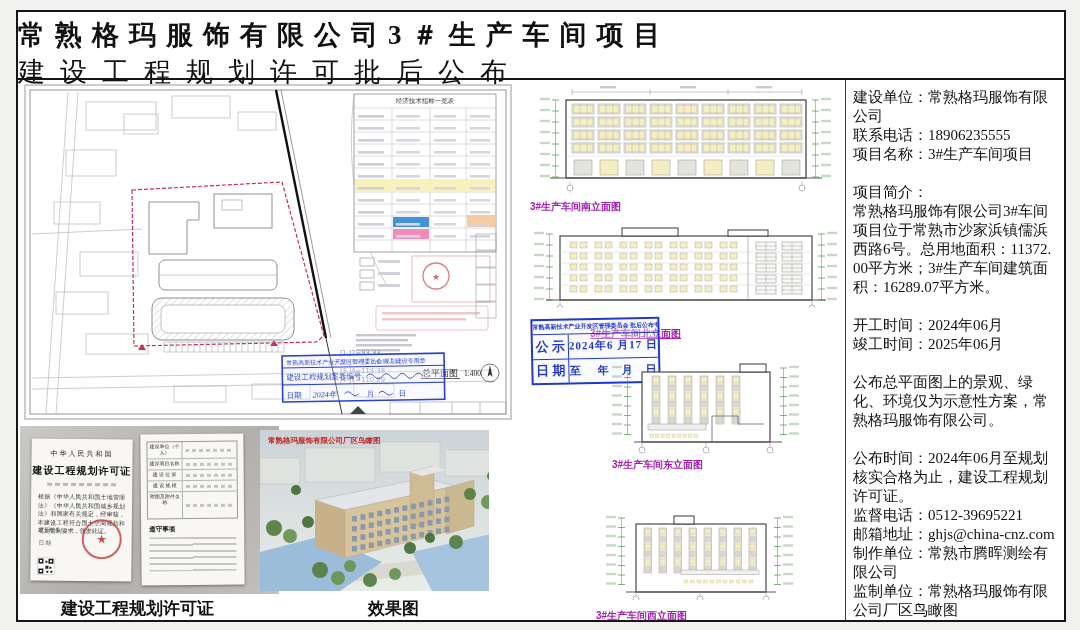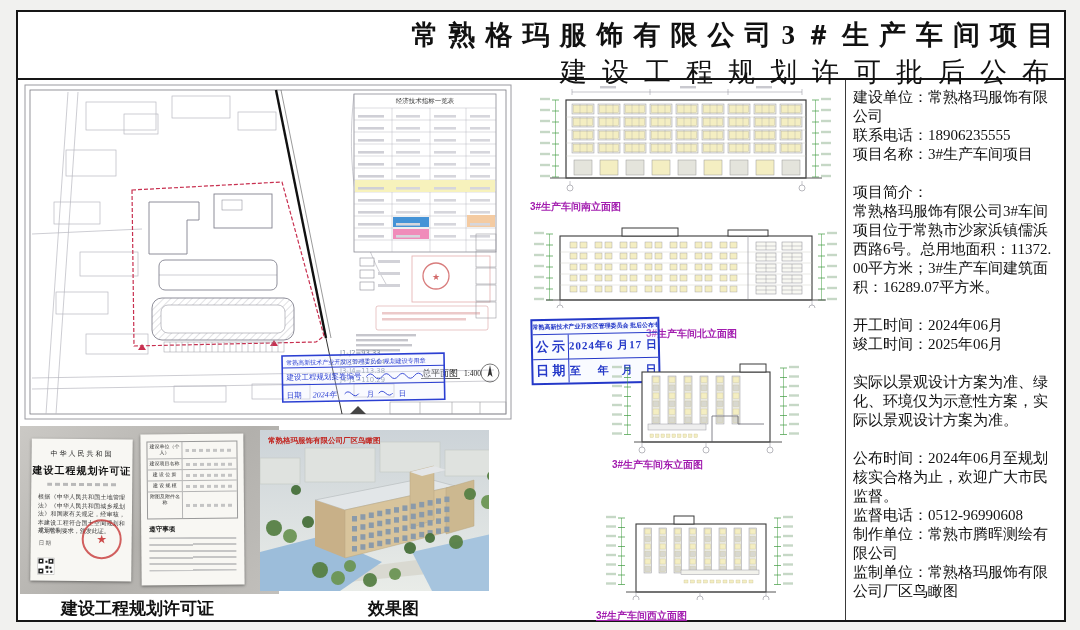--- a/index.html
+++ b/index.html
@@ -1,21 +1,21 @@
 <!DOCTYPE html>
 <html><head>
 <meta charset="utf-8">
 <style>
   html,body{margin:0;padding:0;}
   body{width:1080px;height:630px;background:#f1f1ef;font-family:"Liberation Serif","DejaVu Serif",serif;overflow:hidden;}
   #stage{position:relative;width:1080px;height:630px;}
   .poster{position:absolute;left:16px;top:10px;width:1046px;height:608px;background:#fff;border:2px solid #161616;}
 
   
-  .title-block{position:absolute;left:0;top:0;width:100%;height:66px;border-bottom:2px solid #161616;text-align:right;}
+  .title-block{position:absolute;left:0;top:0;width:100%;height:66px;border-bottom:2px solid #161616;text-align:left;}
   .title-l1{margin:5px 0 0 0;font-size:27px;font-weight:bold;letter-spacing:10px;color:#111;}
   .title-l2{margin:1px 0 0 0;font-size:27px;font-weight:normal;letter-spacing:15px;color:#111;}
 
   
   .siteplan{position:absolute;left:6px;top:72px;width:488px;height:336px;}
 
   
   .elv{position:absolute;}
   .elv-cap{font-family:"Liberation Sans","DejaVu Sans",sans-serif;font-weight:bold;font-size:10px;color:#a21caf;text-align:left;}
 
@@ -635,21 +635,21 @@
           </g>
         <line x1="16" y1="88" x2="296" y2="88" stroke="#555" stroke-width="1"></line>
         <g id="g-north-axes">
             <circle cx="30" cy="96" r="3" fill="none" stroke="#8a8a94" stroke-width="0.6"></circle>
             <line x1="30" y1="89" x2="30" y2="93" stroke="#8a8a94" stroke-width="0.5"></line>
             <circle cx="282" cy="96" r="3" fill="none" stroke="#8a8a94" stroke-width="0.6"></circle>
             <line x1="282" y1="89" x2="282" y2="93" stroke="#8a8a94" stroke-width="0.5"></line>
           </g>
       </svg>
     </div>
-    <div class="elv-cap" style="position:absolute;left:628px;top:315px;width:240px;">3#生产车间北立面图</div>
+    <div class="elv-cap" style="position:absolute;left:572px;top:315px;width:240px;text-decoration:underline;">3#生产车间北立面图</div>
 
     <div class="notice-stamp">
       <div class="ns-head">常熟高新技术产业开发区管理委员会 批后公布专用章</div>
       <div class="ns-grid">
         <div class="ns-cell ns-c1">公 示</div>
         <div class="ns-cell ns-c2">2024年6 月17 日</div>
         <div class="ns-cell ns-c1">日 期</div>
         <div class="ns-cell ns-c2">至　 年　月　日</div>
       </div>
     </div>
@@ -879,21 +879,21 @@
         <line x1="30" y1="88" x2="180" y2="88" stroke="#555" stroke-width="1"></line>
         <g id="g-west-axes">
             <circle cx="40" cy="95" r="3" fill="none" stroke="#8a8a94" stroke-width="0.6"></circle>
             <line x1="40" y1="88" x2="40" y2="92" stroke="#8a8a94" stroke-width="0.5"></line>
             <circle cx="104" cy="95" r="3" fill="none" stroke="#8a8a94" stroke-width="0.6"></circle>
             <line x1="104" y1="88" x2="104" y2="92" stroke="#8a8a94" stroke-width="0.5"></line>
             <circle cx="170" cy="95" r="3" fill="none" stroke="#8a8a94" stroke-width="0.6"></circle>
             <line x1="170" y1="88" x2="170" y2="92" stroke="#8a8a94" stroke-width="0.5"></line>
           </g>
       </svg>
-      <div class="elv-cap" style="margin-top:5px;text-decoration:underline;">3#生产车间西立面图</div>
+      <div class="elv-cap" style="margin-top:5px;">3#生产车间西立面图</div>
     </div>
 
     <div class="cert">
       <div class="page pgL">
         <div class="cert-country">中华人民共和国</div>
         <div class="cert-title">建设工程规划许可证</div>
         <div class="cert-no"></div>
         <div class="cert-body">根据《中华人民共和国土地管理法》《中华人民共和国城乡规划法》和国家有关规定，经审核，本建设工程符合国土空间规划和规划管制要求，颁发此证。</div>
         <div class="issue">
           <span>发证机关</span><br><br>
@@ -1053,23 +1053,24 @@
         <p>建设单位：常熟格玛服饰有限公司</p>
         <p>联系电话：18906235555</p>
         <p>项目名称：3#生产车间项目</p>
         <p></p>
         <p>项目简介：</p>
         <p>常熟格玛服饰有限公司3#车间项目位于常熟市沙家浜镇儒浜西路6号。总用地面积：11372.00平方米；3#生产车间建筑面积：16289.07平方米。</p>
         <p></p>
         <p>开工时间：2024年06月</p>
         <p>竣工时间：2025年06月</p>
         <p></p>
-        <p>实际以景观设计方案为准、绿化、环境仅为示意性方案，实际以景观设计方案为准。</p>
+        <p>公布总平面图上的景观、绿化、环境仅为示意性方案，常熟格玛服饰有限公司。</p>
         <p></p>
-        <p>公布时间：2024年06月至规划核实合格为止，欢迎广大市民监督。</p>
-        <p>监督电话：0512-96990608</p>
+        <p>公布时间：2024年06月至规划核实合格为止，建设工程规划许可证。</p>
+        <p>监督电话：0512-39695221</p>
+        <p>邮箱地址：ghjs@china-cnz.com</p>
         <p>制作单位：常熟市腾晖测绘有限公司</p>
         <p>监制单位：常熟格玛服饰有限公司厂区鸟瞰图</p>
       </div>
     </div>
 
   </div>
 </div>
 
 </body></html>

